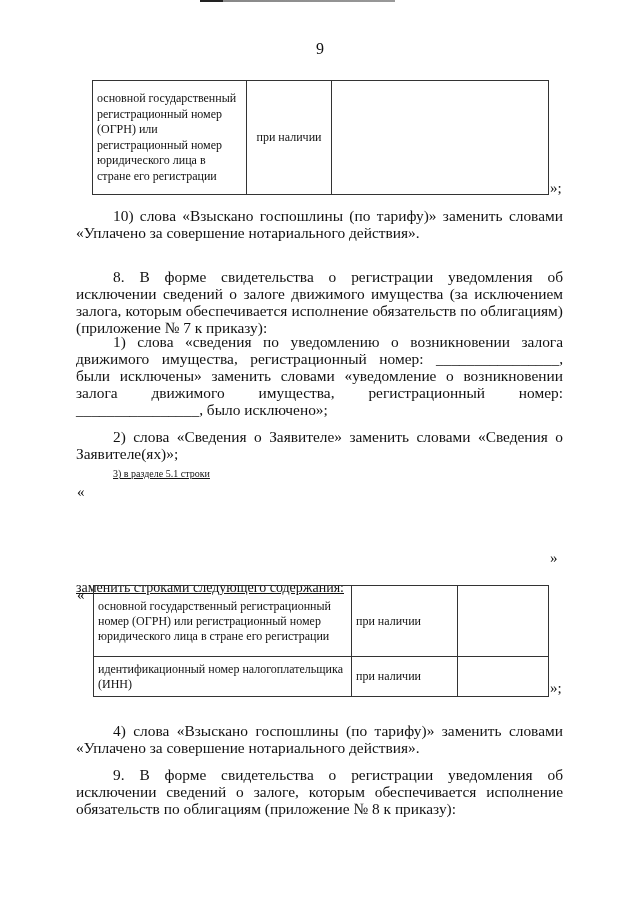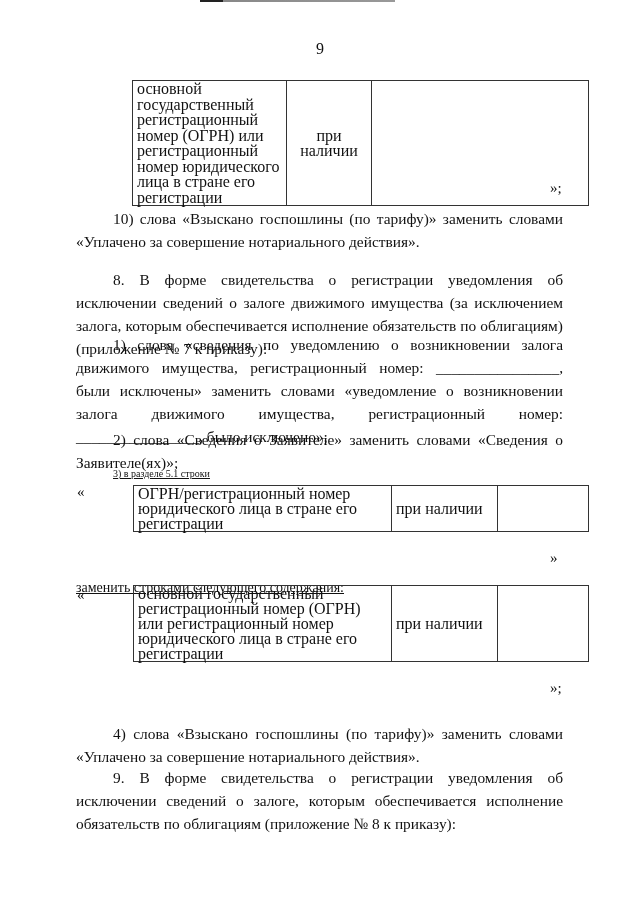--- a/index.html
+++ b/index.html
@@ -1,22 +1,22 @@
 <!DOCTYPE html>
 <html><head>
 <meta charset="utf-8">
 <style>
   html, body { margin: 0; padding: 0; background: #ffffff; }
   body { width: 640px; height: 905px; position: relative; overflow: hidden;
          font-family: "Liberation Serif", serif; color: #111; }
   .topline { position: absolute; left: 200px; top: 0; width: 195px; height: 2px; background: linear-gradient(90deg,#222 0,#222 12%,#888 12%,#999 100%); }
   .page-num { position: absolute; left: 0; width: 640px; top: 40px; text-align: center; font-size: 16px; }
-  .para { position: absolute; left: 76px; width: 487px; font-size: 15.4px; line-height: 23px; text-align: justify; }
+  .para { position: absolute; left: 76px; width: 487px; font-size: 15.4px; line-height: 17px; text-align: justify; }
   .para .ind { display: inline-block; width: 37px; }
-  table.doc { position: absolute; border-collapse: collapse; font-size: 16px; line-height: 15px; margin-left: 40px; }
+  table.doc { position: absolute; border-collapse: collapse; font-size: 12px; line-height: 15px; }
   table.doc td { border: 1px solid #333; padding: 0 4px; vertical-align: middle; }
   .q { position: absolute; font-size: 15px; }
   .line3 { position: absolute; left: 113px; top: 468px; font-size: 10px; text-decoration: underline; }
   .line3 span { text-decoration: underline; }
   .replace-line { position: absolute; left: 76px; top: 580px; font-size: 14px; text-decoration: underline; }
 </style>
 </head>
 <body>
 
 <div class="topline"></div>
@@ -39,38 +39,38 @@
 
 <div class="para" style="top:333px;"><span class="ind"></span><span>1) слова «сведения по уведомлению о возникновении залога движимого имущества, регистрационный номер: ________________, были исключены» заменить словами «уведомление о возникновении залога движимого имущества, регистрационный номер: ________________, было исключено»;</span></div>
 
 <div class="para" style="top:428px;"><span class="ind"></span><span>2) слова «Сведения о Заявителе» заменить словами «Сведения о Заявителе(ях)»;</span></div>
 
 <div class="line3"><span>3) в разделе 5.1 строки</span></div>
 
 <div class="q" style="left:77px; top:484px;">«</div>
 <table class="doc" style="left:93px; top:485px; width:456px;">
   <tbody>
-      <tr style="height:41px;">
-    <td style="width:249px;">ОГРН/регистрационный номер юридического лица в стране его регистрации</td>
-    <td style="width:97px;">при наличии</td>
-    <td></td>
-  </tr>
 </tbody>
   </table>
 <div class="q" style="left:550px; top:550px;">»</div>
 
 <div class="replace-line">заменить строками следующего содержания:</div>
 
 <div class="q" style="left:77px; top:587px;">«</div>
 <table class="doc" style="left:93px; top:585px; width:456px;">
   <tbody>
       <tr style="height:71px;">
     <td style="width:249px;">основной государственный регистрационный номер (ОГРН) или регистрационный номер юридического лица в стране его регистрации</td>
     <td style="width:97px;">при наличии</td>
     <td></td>
   </tr>
+  <tr style="height:40px;">
+    <td>идентификационный номер налогоплательщика (ИНН)</td>
+    <td>при наличии</td>
+    <td></td>
+  </tr>
 </tbody>
   </table>
 <div class="q" style="left:550px; top:680px;">»;</div>
 
 <div class="para" style="top:722px;"><span class="ind"></span><span>4) слова «Взыскано госпошлины (по тарифу)» заменить словами «Уплачено за совершение нотариального действия».</span></div>
 
 <div class="para" style="top:766px;"><span class="ind"></span><span>9. В форме свидетельства о регистрации уведомления об исключении сведений о залоге, которым обеспечивается исполнение обязательств по облигациям (приложение № 8 к приказу):</span></div>
 
 </body></html>

